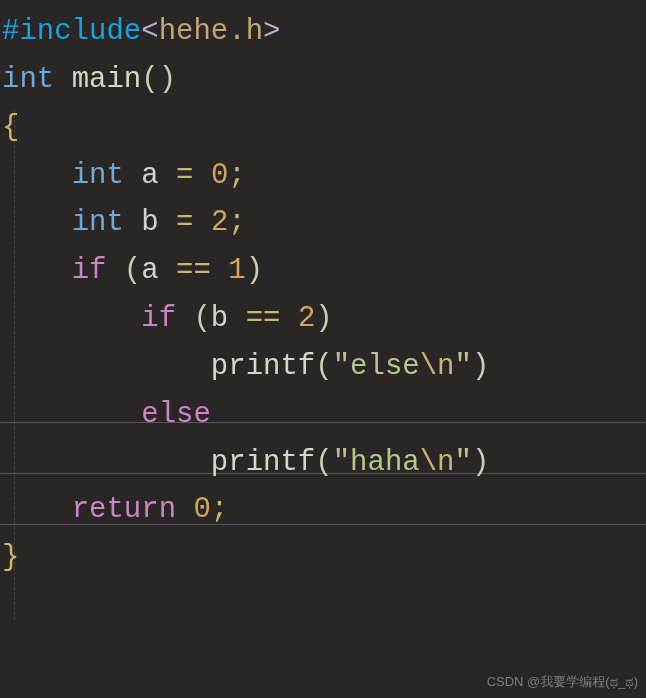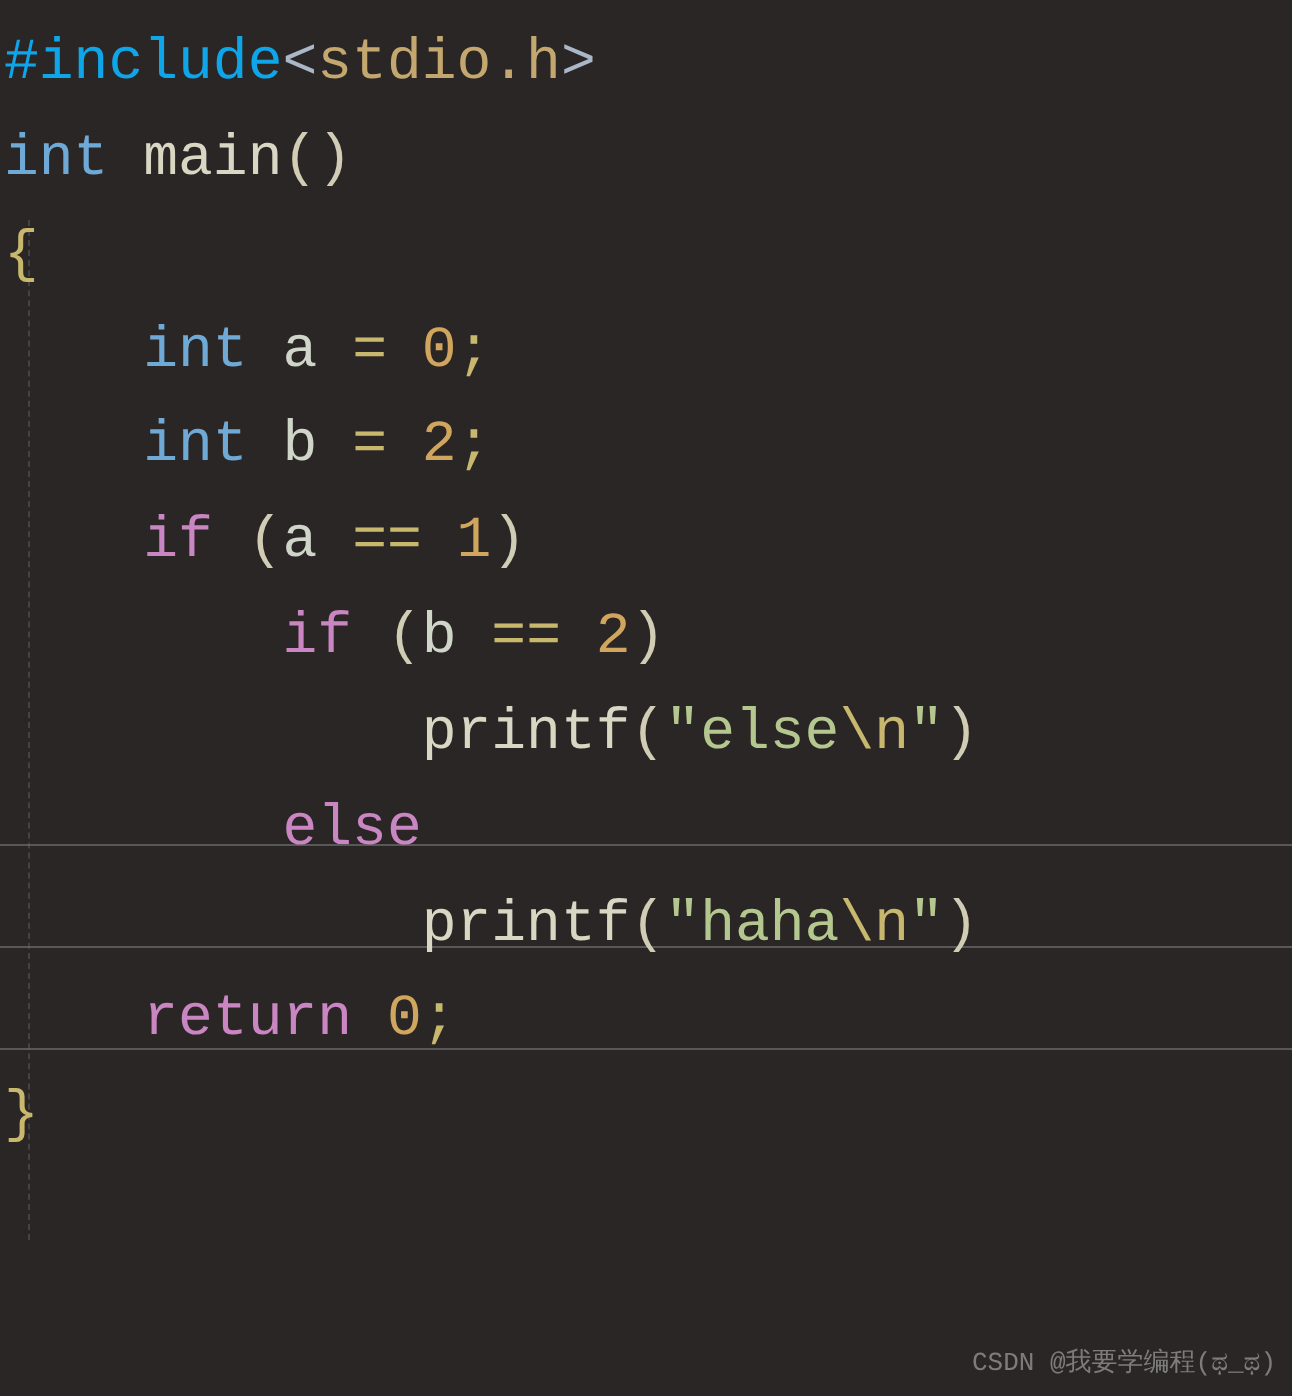--- a/index.html
+++ b/index.html
@@ -59,37 +59,37 @@
   }
   .h1 { top: 422px; }
   .h2 { top: 473px; }
   .h3 { top: 524px; }
 
   .watermark {
     position: absolute;
     bottom: 6px;
     right: 8px;
     font-size: 13px;
-    font-family: Liberation Mono, monospace;
+    font-family: Liberation Sans, sans-serif;
     color: #8c8c8c;
     opacity: 0.85;
   }
 </style>
 </head>
 <body>
 
 <div class="guide g1"></div>
 
 <div class="hline h1"></div>
 <div class="hline h2"></div>
 <div class="hline h3"></div>
 
 <div class="code-area">
 
-<div class="line"><span class="preproc">#include</span><span class="angle">&lt;</span><span class="header">stdio.h</span><span class="angle">&gt;</span></div>
+<div class="line"><span class="preproc">#include</span><span class="angle">&lt;</span><span class="header">hehe.h</span><span class="angle">&gt;</span></div>
 
 <div class="line"><span class="kw-int">int</span><span> </span><span class="fn">main</span><span class="paren">(</span><span class="paren">)</span></div>
 
 <div class="line"><span class="brace">{</span></div>
 
 <div class="line"><span>    </span><span class="kw-int">int</span><span> </span><span class="ident">a</span><span> </span><span class="op">=</span><span> </span><span class="num">0</span><span class="semi">;</span></div>
 
 <div class="line"><span>    </span><span class="kw-int">int</span><span> </span><span class="ident">b</span><span> </span><span class="op">=</span><span> </span><span class="num">2</span><span class="semi">;</span></div>
 
 <div class="line"><span>    </span><span class="kw-if">if</span><span> </span><span class="paren">(</span><span class="ident">a</span><span> </span><span class="op">==</span><span> </span><span class="num">1</span><span class="paren">)</span></div>

